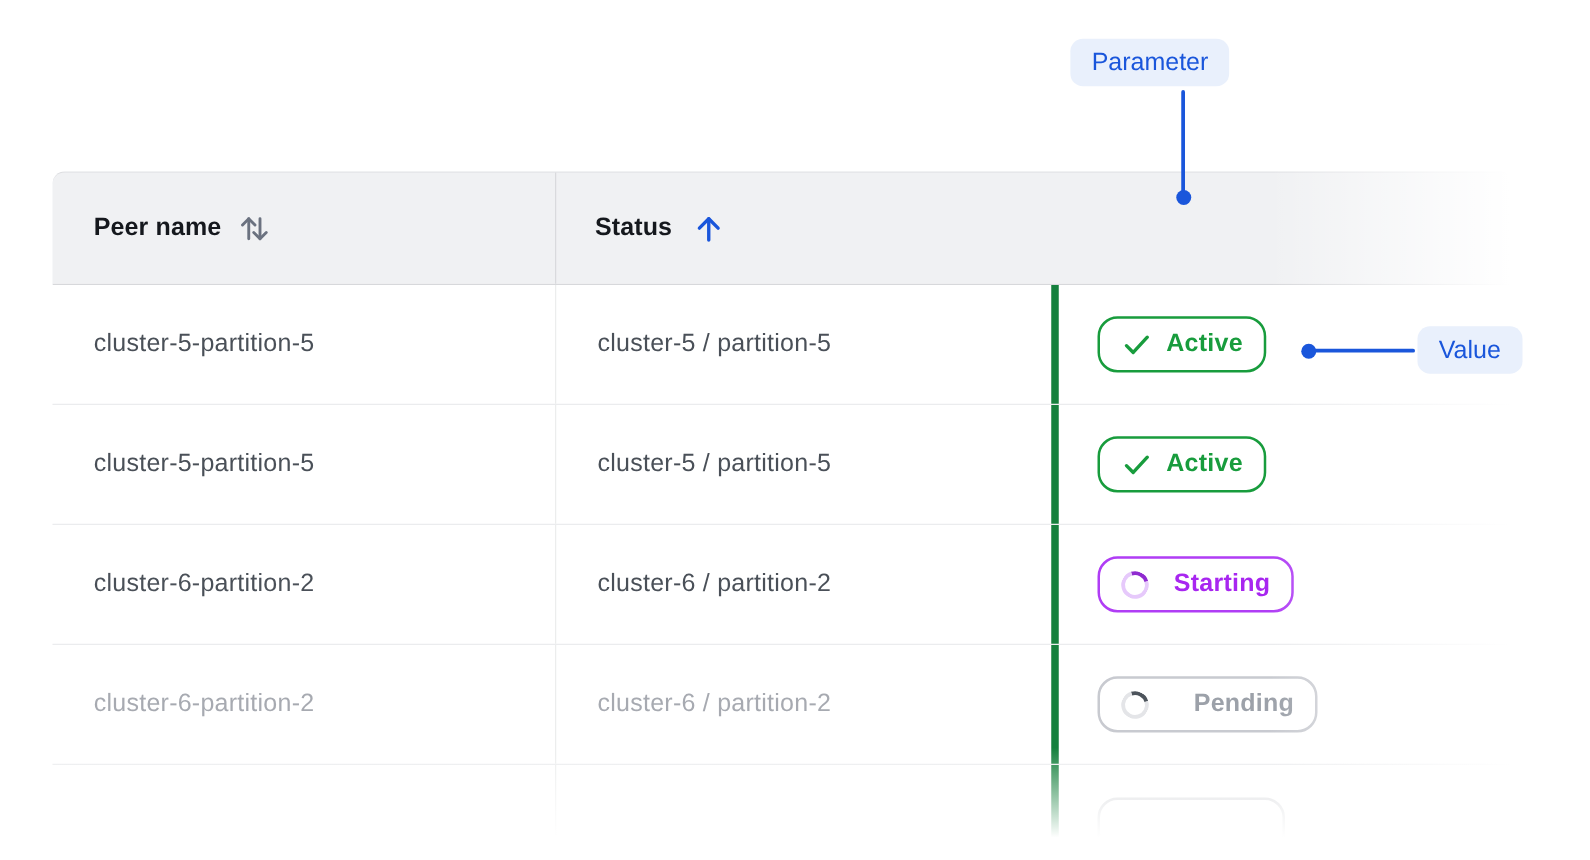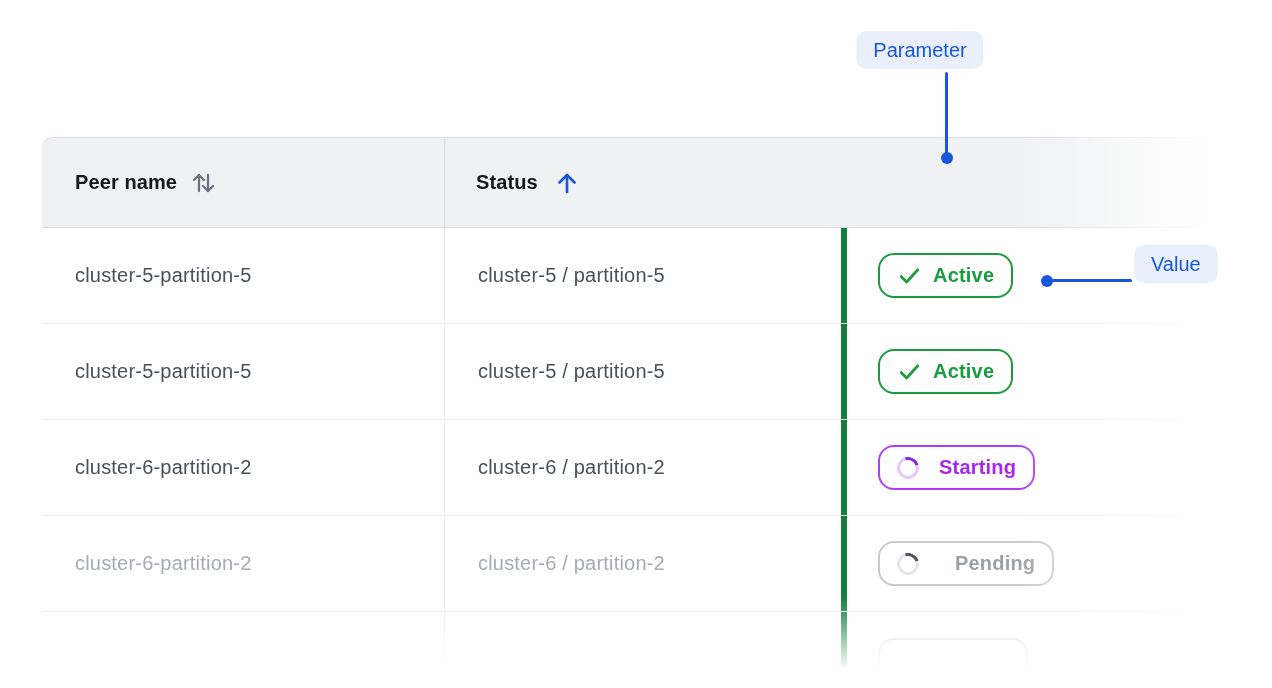--- a/index.html
+++ b/index.html
@@ -65,21 +65,21 @@
     background:linear-gradient(to bottom, rgba(255,255,255,0) 0%, #ffffff 80%);
     pointer-events:none;
   }
   
   .callout-badge{
     position:absolute;z-index:10;display:inline-flex;align-items:center;justify-content:center;
     height:38px;padding:0 17px;border-radius:10px;background:#e9f0fc;
     color:#1a56db;font-size:20px;font-weight:500;box-sizing:border-box;
   }
   #parameter-badge{left:920px;top:31px;transform:translateX(-50%);}
-  #value-badge{left:1134px;top:245px;}
+  #value-badge{left:1134px;top:261px;}
   .vline{position:absolute;z-index:9;left:945px;top:72px;width:3px;height:82px;background:#1a56db;border-radius:2px;}
   .hline{position:absolute;z-index:9;left:1047px;top:279px;width:85px;height:3px;background:#1a56db;border-radius:2px;}
   .dot{position:absolute;z-index:10;width:12px;height:12px;border-radius:50%;background:#1a56db;}
   #parameter-dot{left:941px;top:152px;}
   #value-dot{left:1041px;top:275px;}
 </style>
 </head>
 <body>
 
 <div class="stage">

